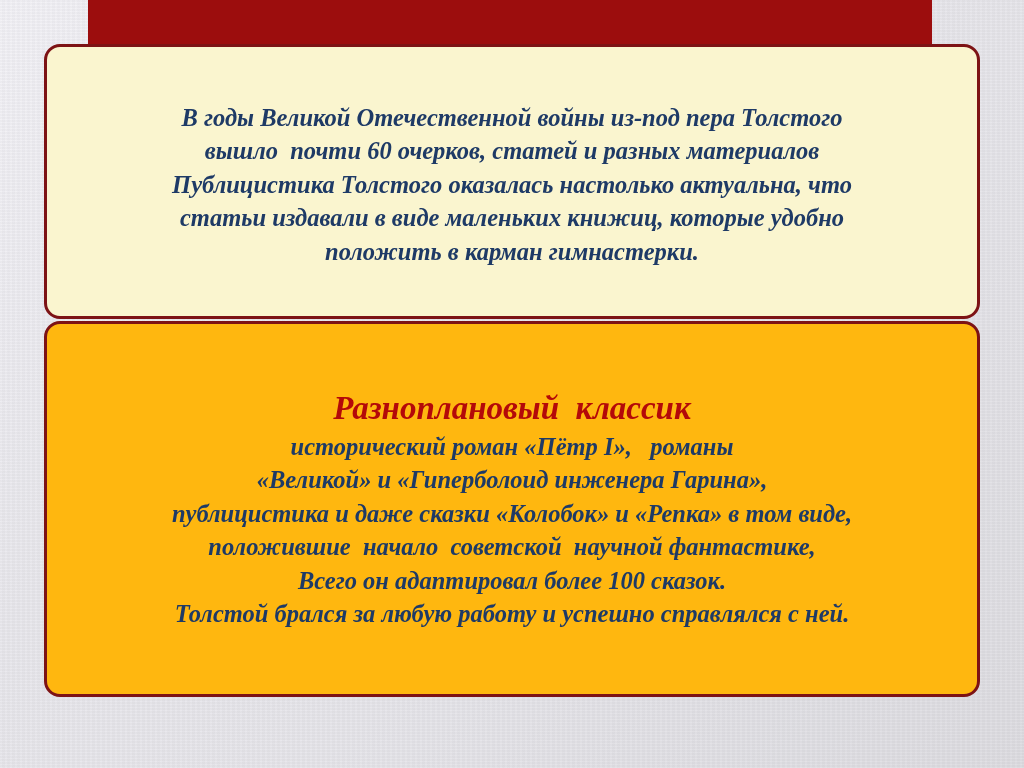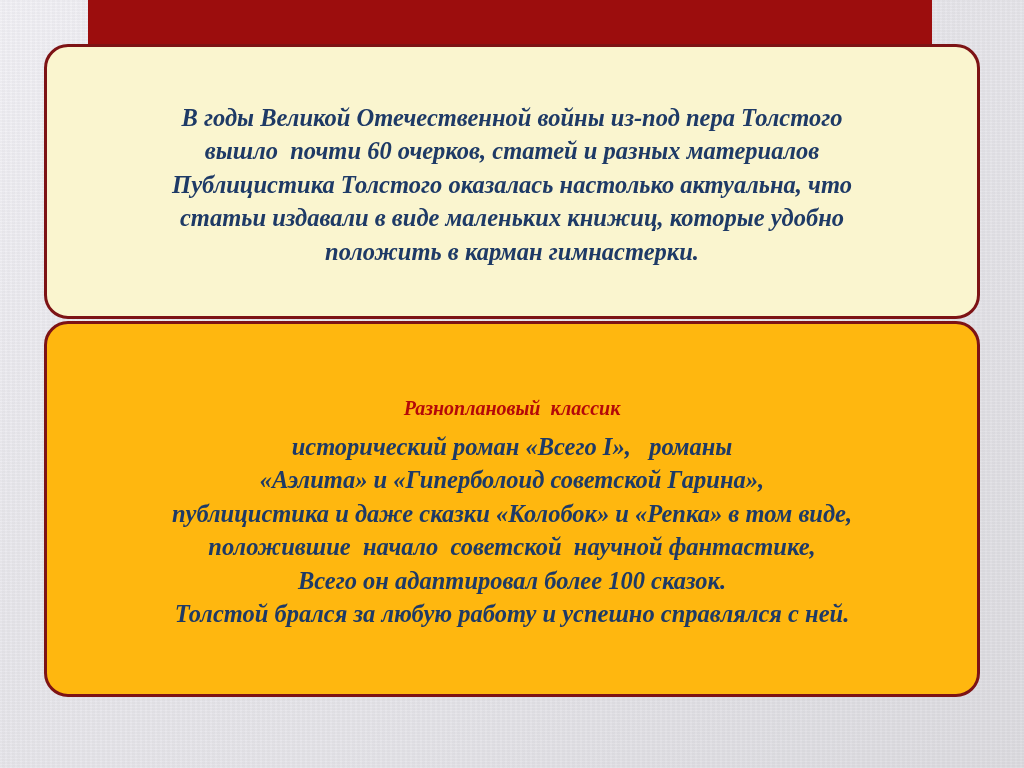--- a/index.html
+++ b/index.html
@@ -35,21 +35,21 @@
     left:88px;top:0;
     width:844px;height:44px;
     background:var(--top-bar);
   }
 
   .panel{
     position:absolute;
     left:44px;
     width:936px;
     border:3px solid var(--panel-border);
-    border-radius:24px;
+    border-radius:16px;
     display:flex;
     flex-direction:column;
     justify-content:center;
     align-items:center;
     text-align:center;
   }
   .panel-intro{
     top:44px;
     height:275px;
     background:var(--intro-bg);
@@ -67,21 +67,21 @@
     font-weight:bold;
     font-style:italic;
     font-size:24.5px;
     line-height:33.5px;
     white-space:pre-wrap;
   }
   .panel-title{
     color:var(--title-red);
     font-weight:bold;
     font-style:italic;
-    font-size:20px;
+    font-size:33px;
     line-height:40px;
     white-space:pre-wrap;
     margin-bottom:2px;
   }
 </style>
 </head>
 <body>
 
 <div class="slide">
 
@@ -90,21 +90,21 @@
   <div class="panel panel-intro">
     <div class="line">В годы Великой Отечественной войны из-под пера Толстого</div>
     <div class="line">вышло  почти 60 очерков, статей и разных материалов</div>
     <div class="line">Публицистика Толстого оказалась настолько актуальна, что</div>
     <div class="line">статьи издавали в виде маленьких книжиц, которые удобно</div>
     <div class="line">положить в карман гимнастерки.</div>
   </div>
 
   <div class="panel panel-classic">
     <div class="panel-title">Разноплановый  классик</div>
-    <div class="line">исторический роман «Всего I»,   романы</div>
-    <div class="line">«Аэлита» и «Гиперболоид советской Гарина»,</div>
+    <div class="line">исторический роман «Пётр I»,   романы</div>
+    <div class="line">«Великой» и «Гиперболоид инженера Гарина»,</div>
     <div class="line">публицистика и даже сказки «Колобок» и «Репка» в том виде,</div>
     <div class="line">положившие  начало  советской  научной фантастике,</div>
     <div class="line">Всего он адаптировал более 100 сказок.</div>
     <div class="line">Толстой брался за любую работу и успешно справлялся с ней.</div>
   </div>
 
 </div>
 
 </body></html>

